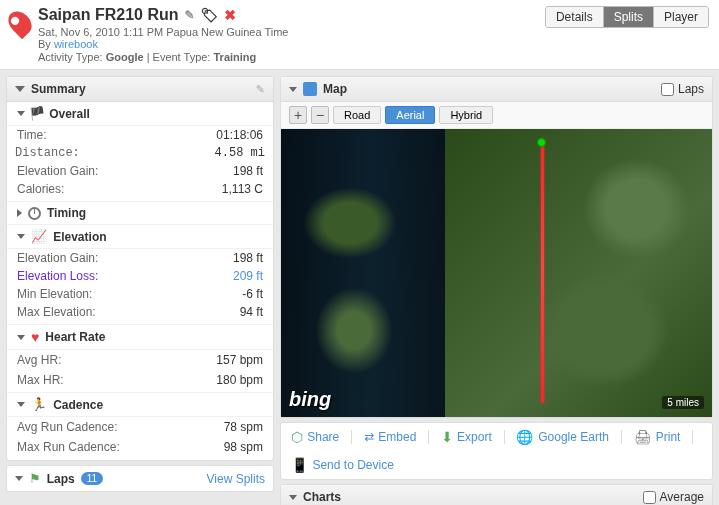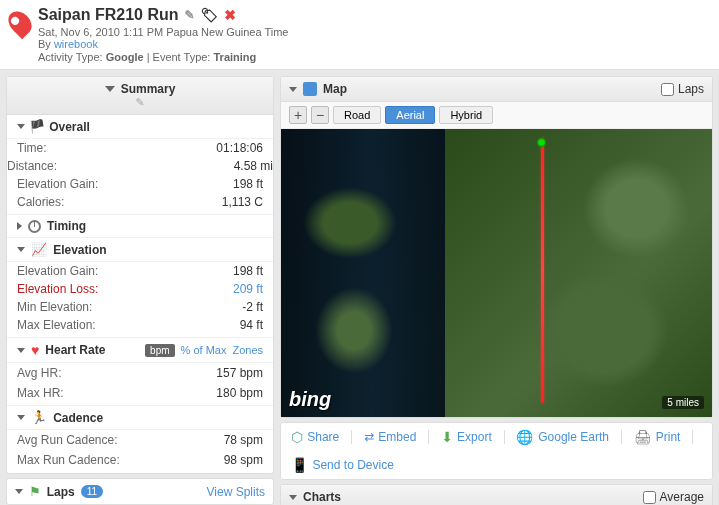--- a/index.html
+++ b/index.html
@@ -29,47 +29,52 @@
       </div>
       <div style="font-size:11px; color:#666; margin-top:1px;">
         <span>Activity Type:</span>
         <strong>Google</strong>
         <span> | Event Type: </span>
         <strong>Training</strong>
       </div>
     </div>
   </div>
   <div style="display:flex; flex-direction:column; align-items:flex-end; gap:6px;">
+    <div style="display:flex; border:1px solid #bbb; border-radius:3px; overflow:hidden;">
+      <button style="padding:3px 10px; font-size:12px; background:#f5f5f5; border:none; border-right:1px solid #bbb; cursor:pointer; color:#333;">Details</button>
+      <button style="padding:3px 10px; font-size:12px; background:#777; color:#fff; border:none; border-right:1px solid #bbb; cursor:pointer;">Splits</button>
+      <button style="padding:3px 10px; font-size:12px; background:#f5f5f5; border:none; cursor:pointer; color:#333;">Player</button>
+    </div>
   </div>
 </div>
 
 <div style="display:flex; gap:6px; padding:6px; background:#e8e8e8;">
 
   <div style="width:268px; flex-shrink:0; display:flex; flex-direction:column; gap:4px;">
 
     <div style="background:#fff; border:1px solid #ddd; border-radius:3px;">
-      <div style="background:linear-gradient(to bottom,#f5f5f5,#e8e8e8); padding:5px 8px; display:flex; align-items:center; justify-content:space-between; border-bottom:1px solid #ddd; cursor:pointer;flex-direction:column;">
+      <div style="background:linear-gradient(to bottom,#f5f5f5,#e8e8e8); padding:5px 8px; display:flex; align-items:center; justify-content:space-between; border-bottom:1px solid #ddd; cursor:pointer;">
         <div style="display:flex; align-items:center; gap:6px;">
           <div style="width:0; height:0; border-left:5px solid transparent; border-right:5px solid transparent; border-top:6px solid #666;"></div>
           <span style="font-weight:bold; font-size:12px;">Summary</span>
         </div>
         <span style="color:#aaa; font-size:11px; cursor:pointer;">✎</span>
       </div>
 
       <div>
         <div style="display:flex; align-items:center; gap:4px; padding:4px 10px; cursor:pointer; border-bottom:1px solid #f0f0f0;">
           <div style="width:0; height:0; border-left:4px solid transparent; border-right:4px solid transparent; border-top:5px solid #666;"></div>
           <span style="font-size:13px;">🏴</span>
           <span style="font-weight:bold; font-size:12px;">Overall</span>
         </div>
         <div style="display:flex; justify-content:space-between; padding:2px 10px;">
           <span style="color:#666;">Time:</span>
           <span>01:18:06</span>
         </div>
-        <div style="display:flex; justify-content:space-between; padding:2px 0;">
+        <div style="display:flex; justify-content:space-between; padding:2px 8px;font-family:Liberation Mono, monospace;">
           <span style="color:#666;">Distance:</span>
           <span>4.58 mi</span>
         </div>
         <div style="display:flex; justify-content:space-between; padding:2px 10px;">
           <span style="color:#666;">Elevation Gain:</span>
           <span>198 ft</span>
         </div>
         <div style="display:flex; justify-content:space-between; padding:2px 10px; border-bottom:1px solid #f0f0f0; padding-bottom:5px;">
           <span style="color:#666;">Calories:</span>
           <span>1,113 C</span>
@@ -90,45 +95,40 @@
         <div style="display:flex; align-items:center; gap:6px; padding:4px 10px; cursor:pointer; border-bottom:1px solid #f0f0f0;">
           <div style="width:0; height:0; border-left:4px solid transparent; border-right:4px solid transparent; border-top:5px solid #666;"></div>
           <span style="font-size:13px;">📈</span>
           <span style="font-weight:bold; font-size:12px;">Elevation</span>
         </div>
         <div style="display:flex; justify-content:space-between; padding:2px 10px;">
           <span style="color:#666;">Elevation Gain:</span>
           <span>198 ft</span>
         </div>
         <div style="display:flex; justify-content:space-between; padding:2px 10px;">
-          <span style="color:#b91c1c;">Elevation Loss:</span>
+          <span style="color:#6d28d9;">Elevation Loss:</span>
           <a style="color:#4a90d9; text-decoration:none;">209 ft</a>
         </div>
         <div style="display:flex; justify-content:space-between; padding:2px 10px;">
           <span style="color:#666;">Min Elevation:</span>
-          <span>-2 ft</span>
+          <span>-6 ft</span>
         </div>
         <div style="display:flex; justify-content:space-between; padding:2px 10px; border-bottom:1px solid #f0f0f0; padding-bottom:5px;">
           <span style="color:#666;">Max Elevation:</span>
           <span>94 ft</span>
         </div>
       </div>
 
       <div>
         <div style="display:flex; align-items:center; justify-content:space-between; padding:4px 10px; cursor:pointer; border-bottom:1px solid #f0f0f0;">
           <div style="display:flex; align-items:center; gap:6px;">
             <div style="width:0; height:0; border-left:4px solid transparent; border-right:4px solid transparent; border-top:5px solid #666;"></div>
             <span style="color:#e84040; font-size:14px;">♥</span>
             <span style="font-weight:bold; font-size:12px;">Heart Rate</span>
           </div>
-          <div style="display:flex; align-items:center; gap:6px;">
-            <span style="background:#666; color:#fff; font-size:10px; padding:1px 5px; border-radius:2px;">bpm</span>
-            <a style="color:#4a90d9; font-size:11px; text-decoration:none;">% of Max</a>
-            <a style="color:#4a90d9; font-size:11px; text-decoration:none;">Zones</a>
-          </div>
         </div>
         <div style="display:flex; justify-content:space-between; padding:3px 10px;">
           <span style="color:#666;">Avg HR:</span>
           <span>157 bpm</span>
         </div>
         <div style="display:flex; justify-content:space-between; padding:3px 10px; border-bottom:1px solid #f0f0f0; padding-bottom:5px;">
           <span style="color:#666;">Max HR:</span>
           <span>180 bpm</span>
         </div>
       </div>

